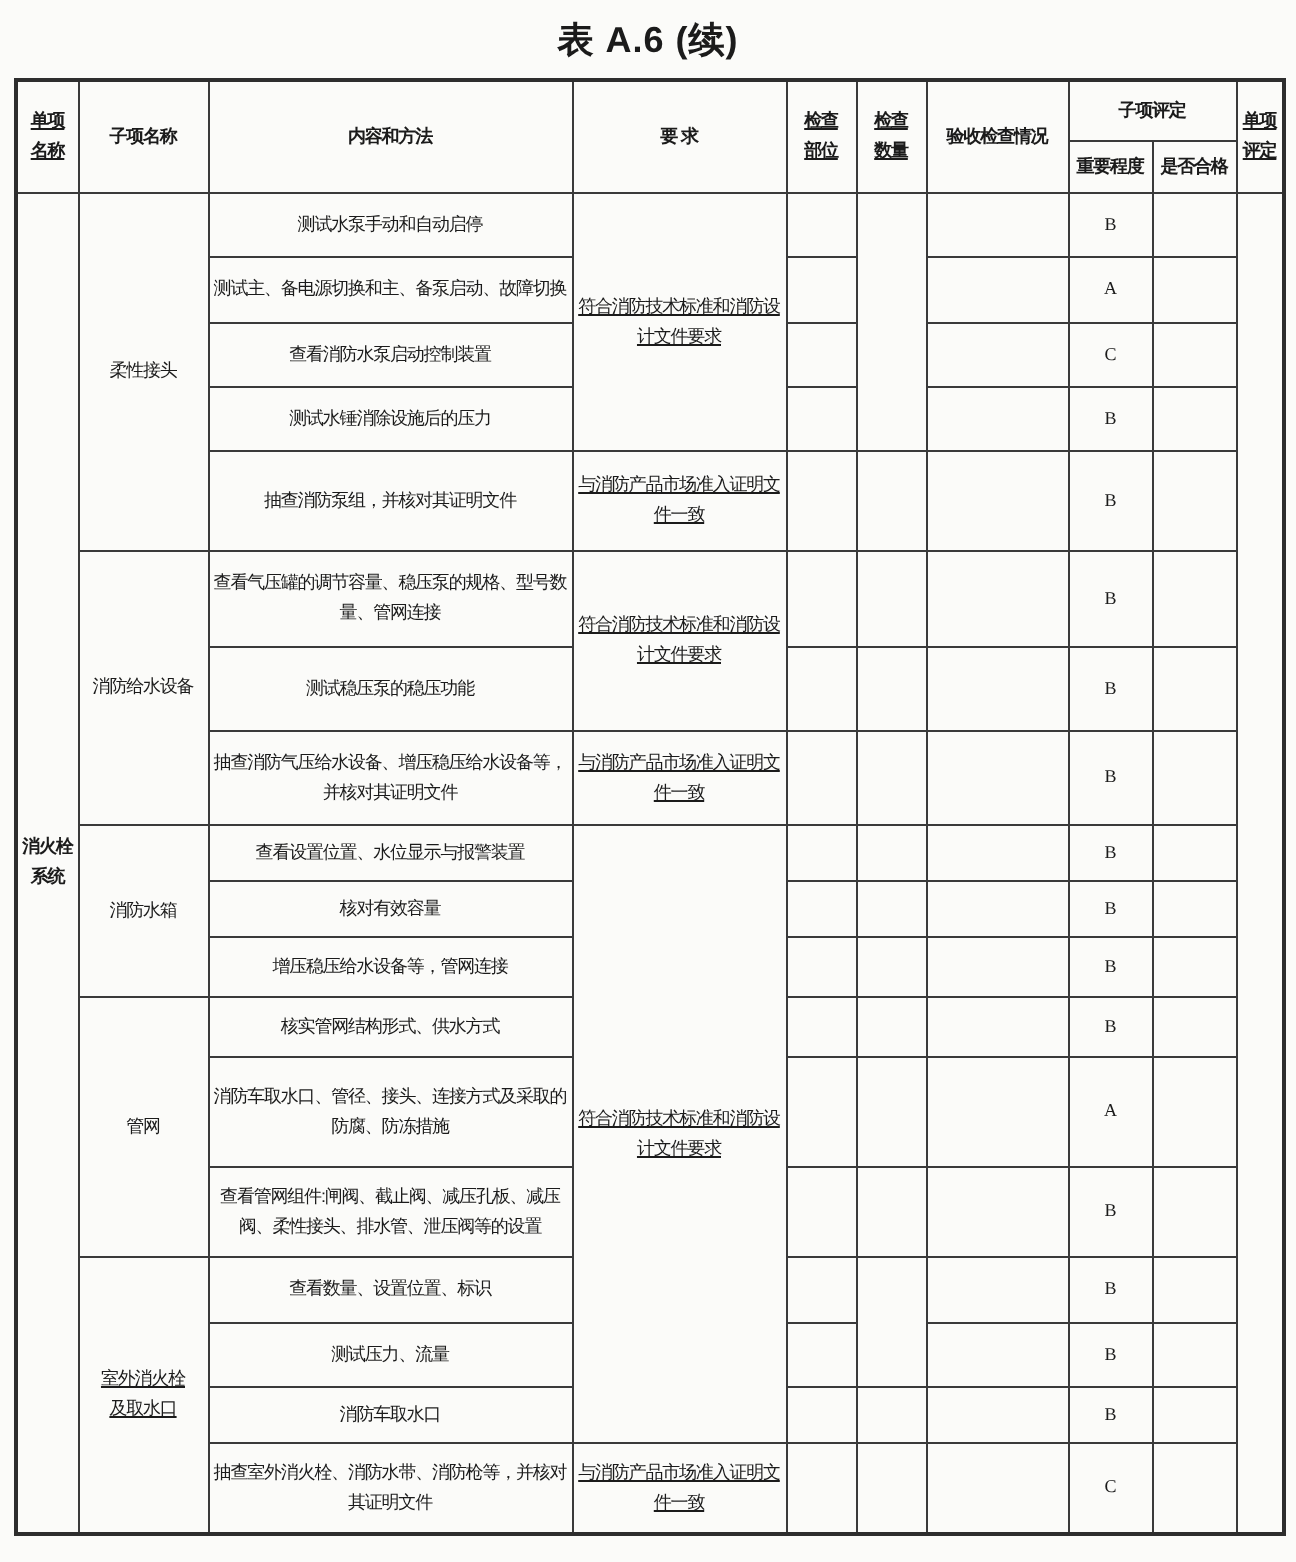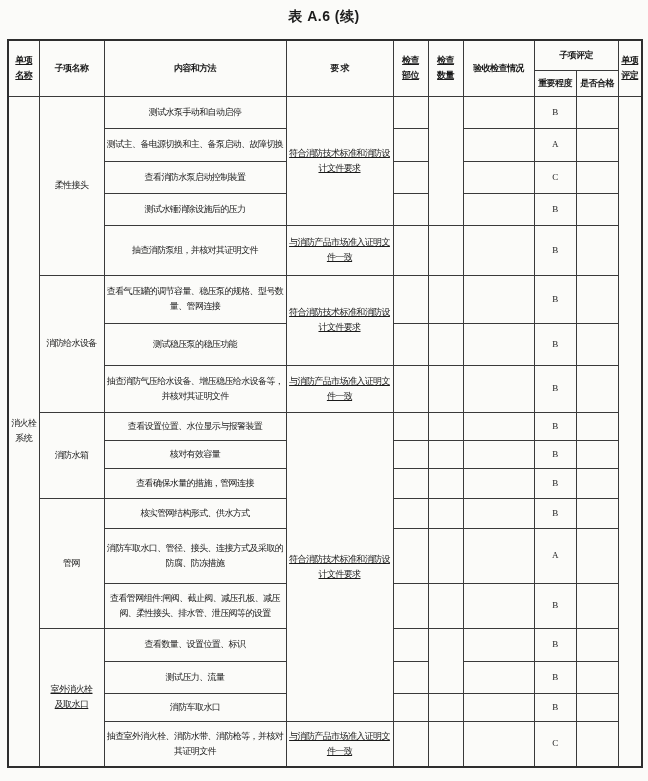--- a/index.html
+++ b/index.html
@@ -6,21 +6,21 @@
   body{
     width:648px;height:781px;
     background:#fbfbf9;
     font-family:"Liberation Sans","DejaVu Sans",sans-serif;
     color:#1b1b1b;
     -webkit-font-smoothing:antialiased;
   }
   .page{width:648px;height:781px;overflow:hidden;}
   .doc-title{
     text-align:center;
-    font-size:14px;
+    font-size:18px;
     font-weight:bold;
     letter-spacing:0.5px;
     padding-top:8px;
     height:18px;
   }
   table.insp{
     border-collapse:collapse;
     table-layout:fixed;
     margin:13px 0 0 7px;
     width:634px;
@@ -55,21 +55,21 @@
     text-decoration:underline;
   }
   td.cell-group{
     line-height:17px;
     letter-spacing:-0.5px;
   }
   td.cell-sys{
     padding:0 5px;
     line-height:26px;
     letter-spacing:-0.5px;
-    font-weight:normal;
+    font-weight:bold;
   }
   td.cell-imp{
     font-family:"Liberation Serif","DejaVu Serif",serif;
     font-size:11px;
     letter-spacing:0;
   }
   .prewrap{white-space:pre-line;text-decoration:underline;}
   td.cell-blank{background:transparent;}
 </style>
 </head>
@@ -194,21 +194,21 @@
       </tr>
       <tr style="height:28px">
         <td class="cell-content">核对有效容量</td>
         <td class="cell-blank"></td>
         <td class="cell-blank"></td>
         <td class="cell-blank"></td>
         <td class="cell-imp">B</td>
         <td class="cell-blank"></td>
       </tr>
       <tr style="height:30px">
-        <td class="cell-content">查看确保水量的措施，管网连接</td>
+        <td class="cell-content">增压稳压给水设备等，管网连接</td>
         <td class="cell-blank"></td>
         <td class="cell-blank"></td>
         <td class="cell-blank"></td>
         <td class="cell-imp">B</td>
         <td class="cell-blank"></td>
       </tr>
       <tr style="height:30px">
         <td rowspan="3" class="cell-group">管网</td>
         <td class="cell-content">核实管网结构形式、供水方式</td>
         <td class="cell-blank"></td>

